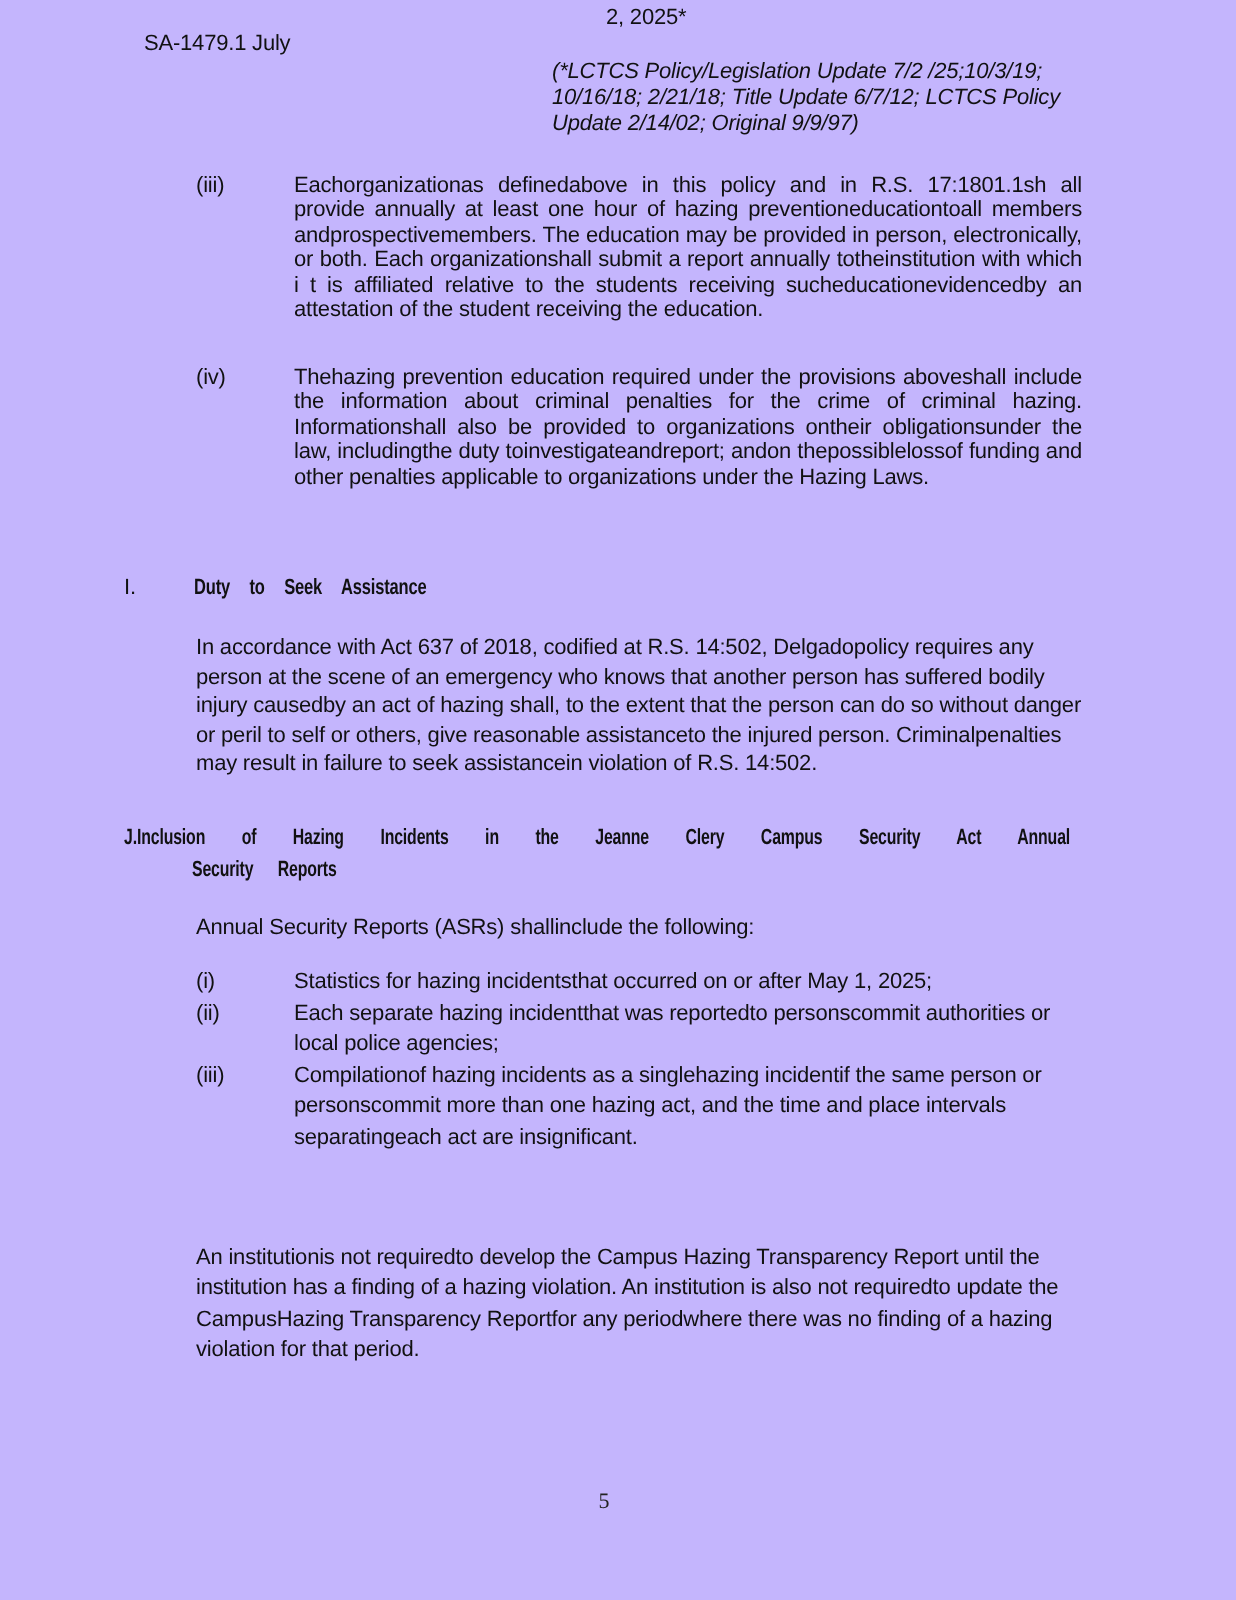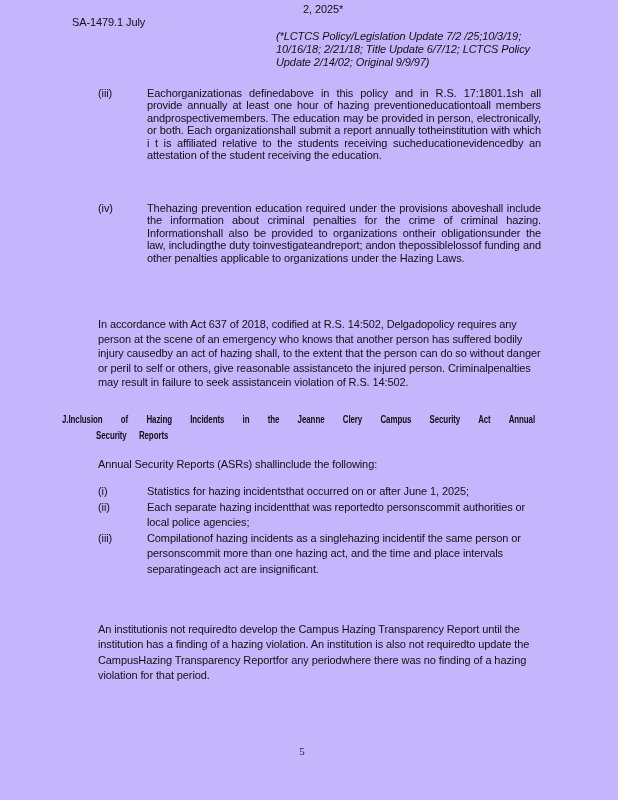--- a/index.html
+++ b/index.html
@@ -84,38 +84,41 @@
     <div>(*LCTCS Policy/Legislation Update 7/2 /25;10/3/19;</div>
     <div>10/16/18; 2/21/18; Title Update  6/7/12; LCTCS Policy</div>
     <div>Update  2/14/02; Original 9/9/97)</div>
   </div>
 
   <div class="abs item lh12" style="top:87px">
     <span class="item-label">(iii)</span>
     <div class="item-text just">Eachorganizationas definedabove in this policy and in R.S. 17:1801.1sh all provide annually at least one hour of hazing preventioneducationtoall members andprospectivemembers. The education may be provided in person, electronically, or both. Each organizationshall submit a report annually totheinstitution with which i t is affiliated relative to the students receiving sucheducationevidencedby an attestation of the student receiving the education.</div>
   </div>
 
-  <div class="abs item lh12" style="top:202px">
+  <div class="abs item lh12" style="top:183px">
     <span class="item-label">(iv)</span>
     <div class="item-text just">Thehazing prevention education required under the provisions aboveshall include the information about criminal penalties for the crime of criminal hazing. Informationshall also be provided to organizations ontheir obligationsunder the law, includingthe duty toinvestigateandreport; andon thepossiblelossof funding and other penalties applicable to organizations under the Hazing Laws.</div>
   </div>
 
+  <div class="abs heading" style="top:288px">
+    <span class="h-letter">I.</span><span class="cond ws-i">Duty to Seek Assistance</span>
+  </div>
 
   <div class="abs para lh14" style="top:317px">In accordance with Act 637 of 2018, codified at R.S. 14:502, Delgadopolicy requires any person at the scene of an emergency who knows that another person has suffered bodily injury causedby an act of hazing shall, to the extent that the person can do so without danger or peril to self or others, give reasonable assistanceto the injured person. Criminalpenalties may result in failure to seek assistancein violation of R.S. 14:502.</div>
 
   <div class="abs heading-j">
     <div class="j-line1"><span>J.</span><span>Inclusion of Hazing Incidents in the Jeanne Clery Campus Security Act Annual</span></div>
     <div class="j-line2">Security Reports</div>
   </div>
 
   <div class="abs para lh15" style="top:457px">Annual Security Reports (ASRs) shallinclude the following:</div>
 
   <div class="abs item lh15" style="top:484px">
     <span class="item-label">(i)</span>
-    <div class="item-text">Statistics for hazing incidentsthat occurred on or after June 1, 2025;</div>
+    <div class="item-text">Statistics for hazing incidentsthat occurred on or after May 1, 2025;</div>
   </div>
 
   <div class="abs item lh15" style="top:500px">
     <span class="item-label">(ii)</span>
     <div class="item-text">Each separate hazing incidentthat was reportedto personscommit authorities or local police agencies;</div>
   </div>
 
   <div class="abs item lh15" style="top:531px">
     <span class="item-label">(iii)</span>
     <div class="item-text">Compilationof hazing incidents as a singlehazing incidentif the same person or personscommit more than one hazing act, and the time and place intervals separatingeach act are insignificant.</div>

